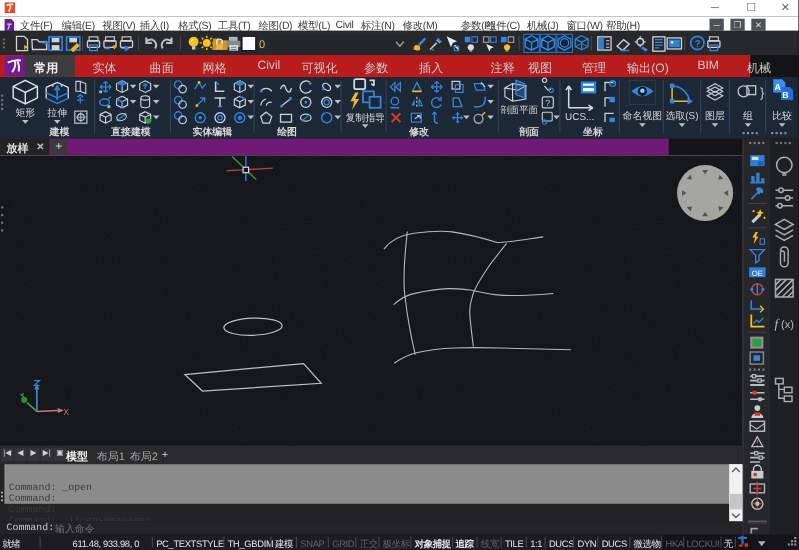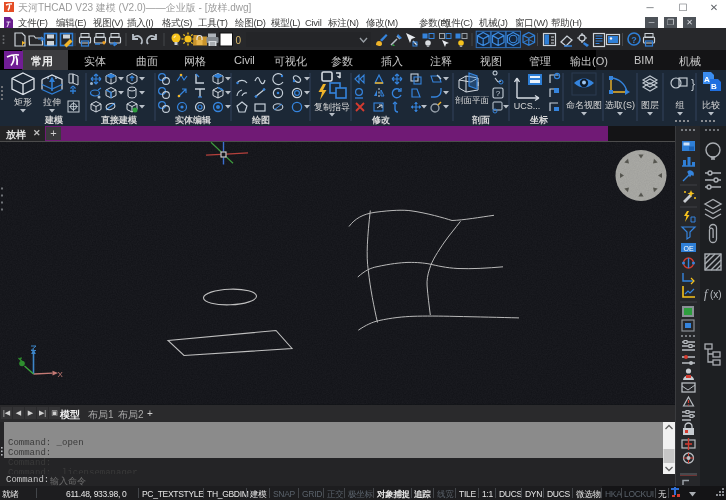--- a/index.html
+++ b/index.html
@@ -3,21 +3,21 @@
 html,body{margin:0;padding:0}
 body{width:726px;height:500px;overflow:hidden;font-family:"Liberation Sans",sans-serif;background:#141416;position:relative}
 .a{position:absolute}
 #title{left:0;top:0;width:726px;height:15px;background:#ffffff}
 #title .txt{left:18px;top:1px;font-size:10px;color:#9b9b9b;white-space:nowrap}
 .wbtn{top:3px;width:12px;height:10px;color:#5f6368;font-size:10px;line-height:10px;text-align:center}
 #menu{left:0;top:15px;width:726px;height:13px;background:#ffffff}
 #menu span{position:absolute;top:2px;font-size:9.5px;color:#3c3c3c;white-space:nowrap;letter-spacing:-0.3px}
 .mdib{top:17px;width:13px;height:11px;background:#4d5258;color:#d9dce0;font-size:8px;line-height:11px;text-align:center}
 #tbar{left:0;top:28px;width:726px;height:22px;background:#27282b}
-#rtabs{left:0;top:50px;width:596px;height:20px;background:#000000}
+#rtabs{left:0;top:50px;width:682px;height:20px;background:#b91c1c}
 #rtabs span{position:absolute;top:4px;font-size:11px;color:#c8c8c8;white-space:nowrap}
 #rtabs .act{color:#f0f0f0;font-weight:bold}
 #ribbon{left:0;top:70px;width:726px;height:56px;background:#1c2836}
 #dtabs{left:0;top:126px;width:608px;height:15px;background:#701a75}
 #cv{left:0;top:141px;width:676px;height:264px;background:#111217;border-top:1px solid #4c4c4c;border-right:1px solid #4c4c4c;box-sizing:border-box}
 #rin{left:675px;top:126px;width:25px;height:360px;background:#26272a;border-left:1px solid #3a3b3e;box-sizing:border-box}
 #rout{left:700px;top:126px;width:26px;height:360px;background:#1d1f22}
 #mtabs{left:0;top:405px;width:675px;height:17px;background:#2a2a2c}
 .mbtn{top:2px;width:11px;height:12px;background:#343436;color:#cfcfcf;font-size:7px;line-height:12px;text-align:center}
 #mtabs .mt{position:absolute;top:3px;font-size:10px;color:#a9a9a9;white-space:nowrap}
@@ -30,21 +30,20 @@
 .son{color:#e6e6e6}
 .soff{color:#5a626b}
 .ssep{position:absolute;top:2px;width:1px;height:10px;background:#43464a}
 </style></head>
 <body>
 <div class="a" id="title">
   <svg class="a" style="left:4px;top:2px" width="10" height="10">
       <rect width="10" height="10" fill="#e44d26"></rect>
       <path d="M2,3 q3,-1.5 6,-1 M5.5,2.5 q0.5,3 -1.5,6" stroke="#ffffff" stroke-width="1.4" fill="none"></path>
     </svg>
-  <div class="a txt">天河THCAD V23 建模 (V2.0)——企业版 - [放样.dwg]</div>
   <div class="a wbtn" style="left:644px">─</div>
   <div class="a wbtn" style="left:677px">☐</div>
   <div class="a wbtn" style="left:708px">✕</div>
 </div>
 <div class="a" id="menu">
   <span style="left:18px">文件(F)</span>
     <span style="left:56px">编辑(E)</span>
     <span style="left:93px">视图(V)</span>
     <span style="left:127px">插入(I)</span>
     <span style="left:162px">格式(S)</span>
@@ -246,21 +245,21 @@
 <div class="a" id="rtabs">
   <div class="a" style="left:22px;top:0;width:46px;height:20px;background:#3c3c3f"></div>
   <span class="act" style="left:31px">常用</span>
   <span style="left:84px">实体</span>
     <span style="left:136px">曲面</span>
     <span style="left:184px">网格</span>
     <span style="left:234px">Civil</span>
     <span style="left:274px">可视化</span>
     <span style="left:331px">参数</span>
     <span style="left:381px">插入</span>
-    <span style="left:430px">注释</span>
+    <span style="left:446px">注释</span>
     <span style="left:480px">视图</span>
     <span style="left:529px">管理</span>
     <span style="left:570px">输出(O)</span>
     <span style="left:634px">BIM</span>
     <span style="left:679px">机械</span>
 </div>
 <svg class="a" style="left:4px;top:51px" width="19" height="18">
     <rect width="19" height="18" fill="#701d94"></rect>
     <path d="M3,6 q6,-3 12,-2 M9.5,4.5 q1.5,5 -2.5,10 M12,5 q2,4 1,9" stroke="#ffffff" stroke-width="1.7" fill="none"></path>
   </svg>

